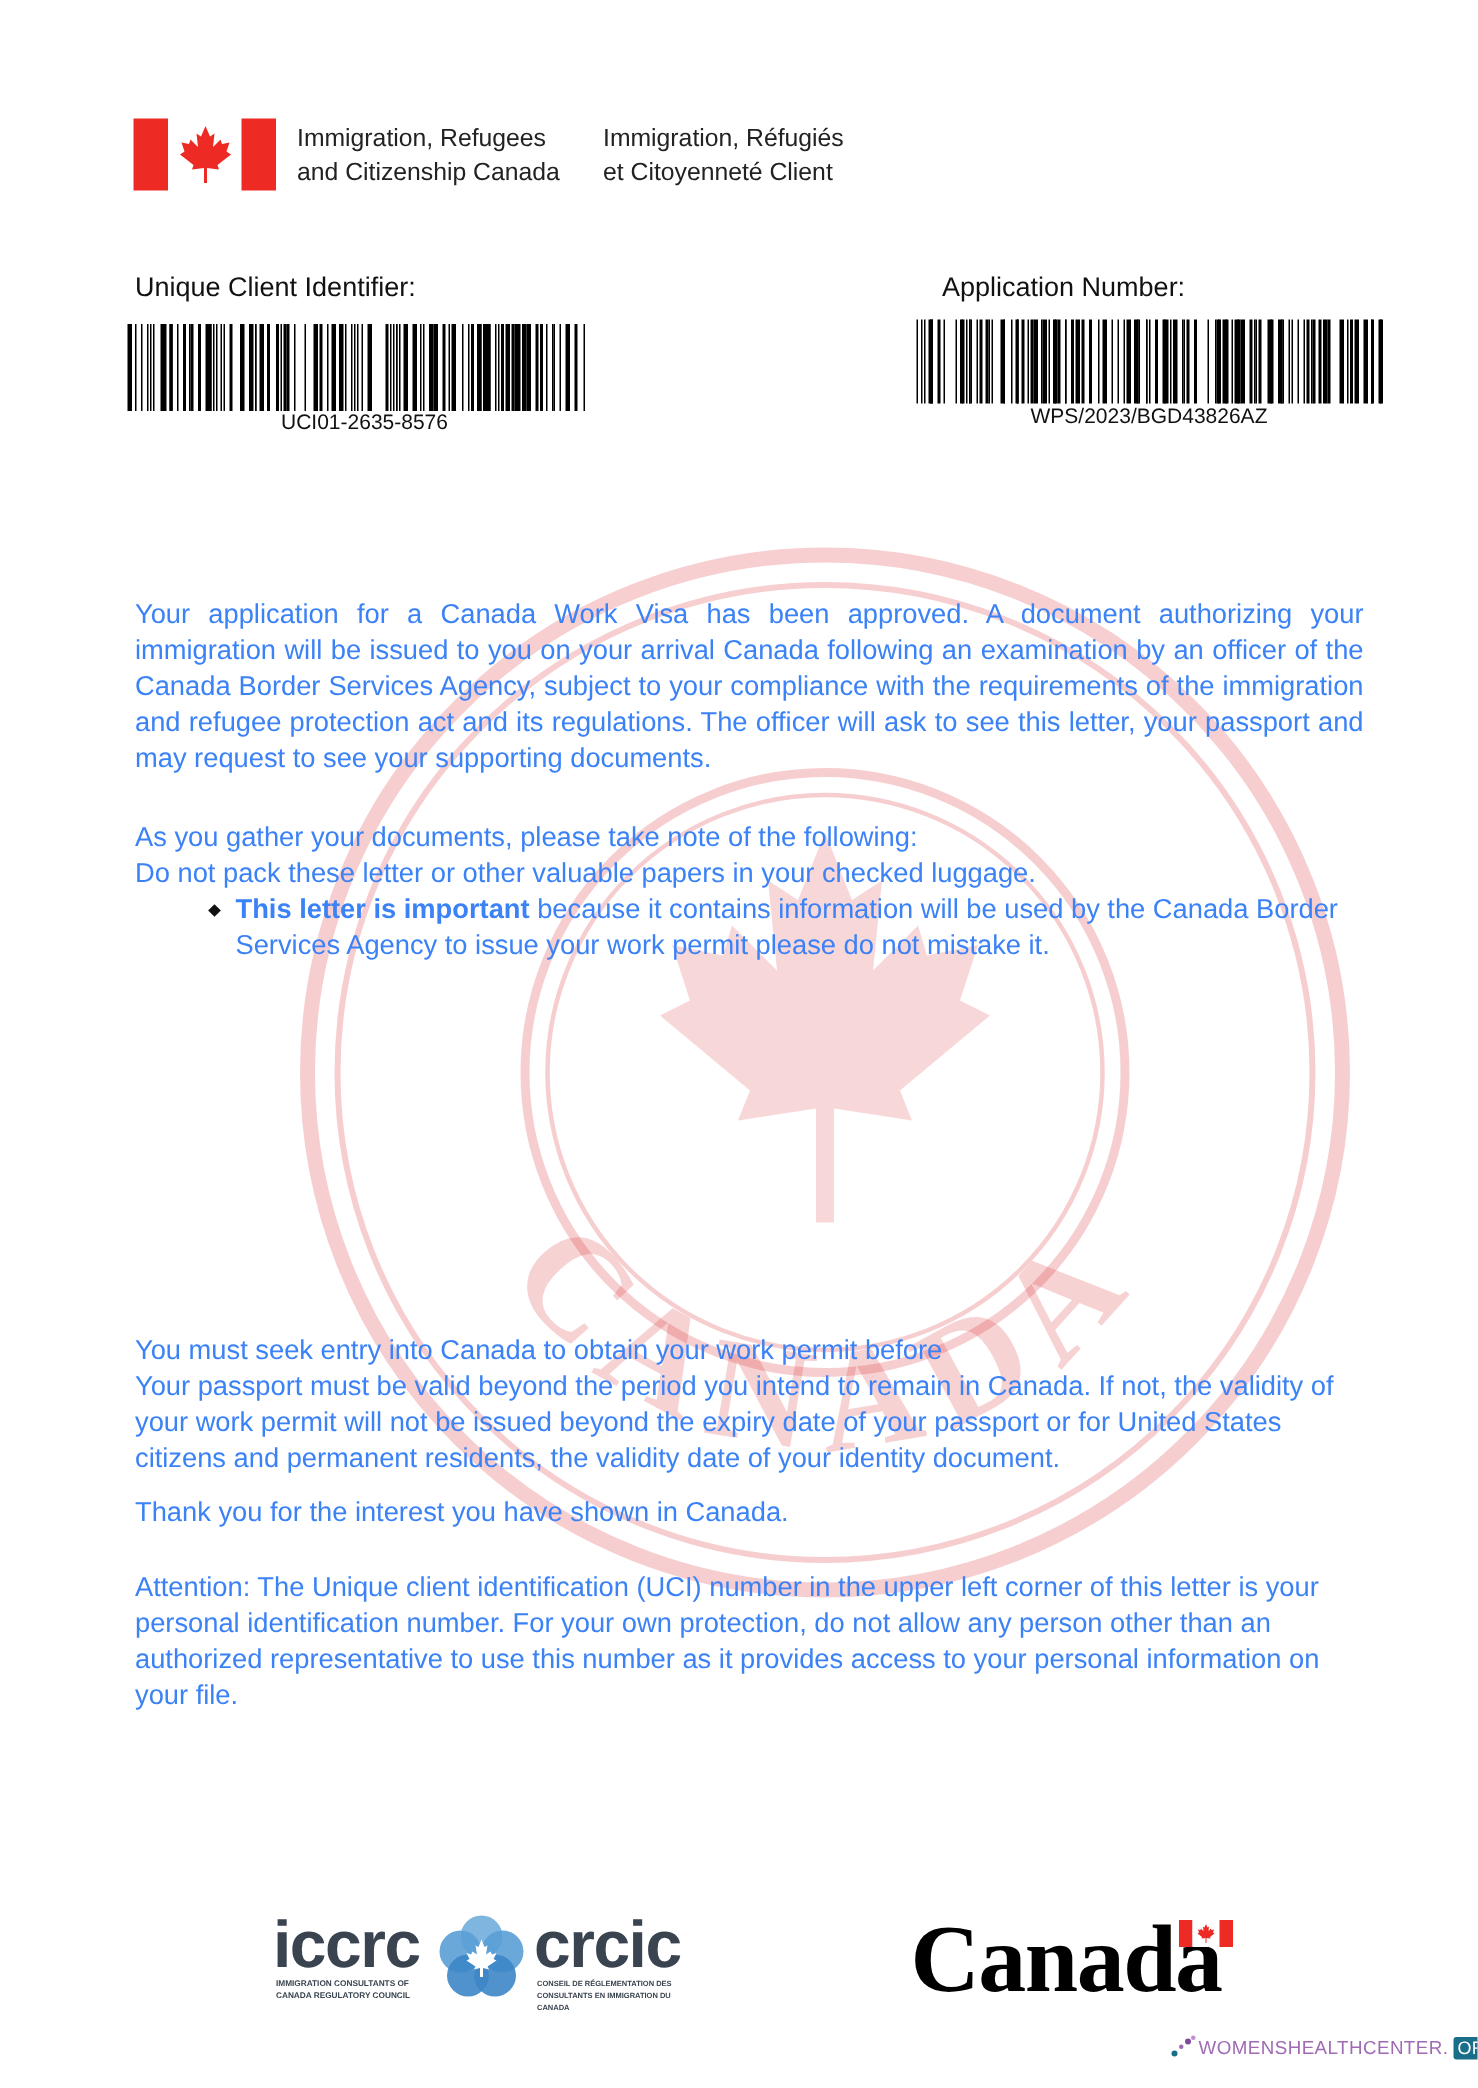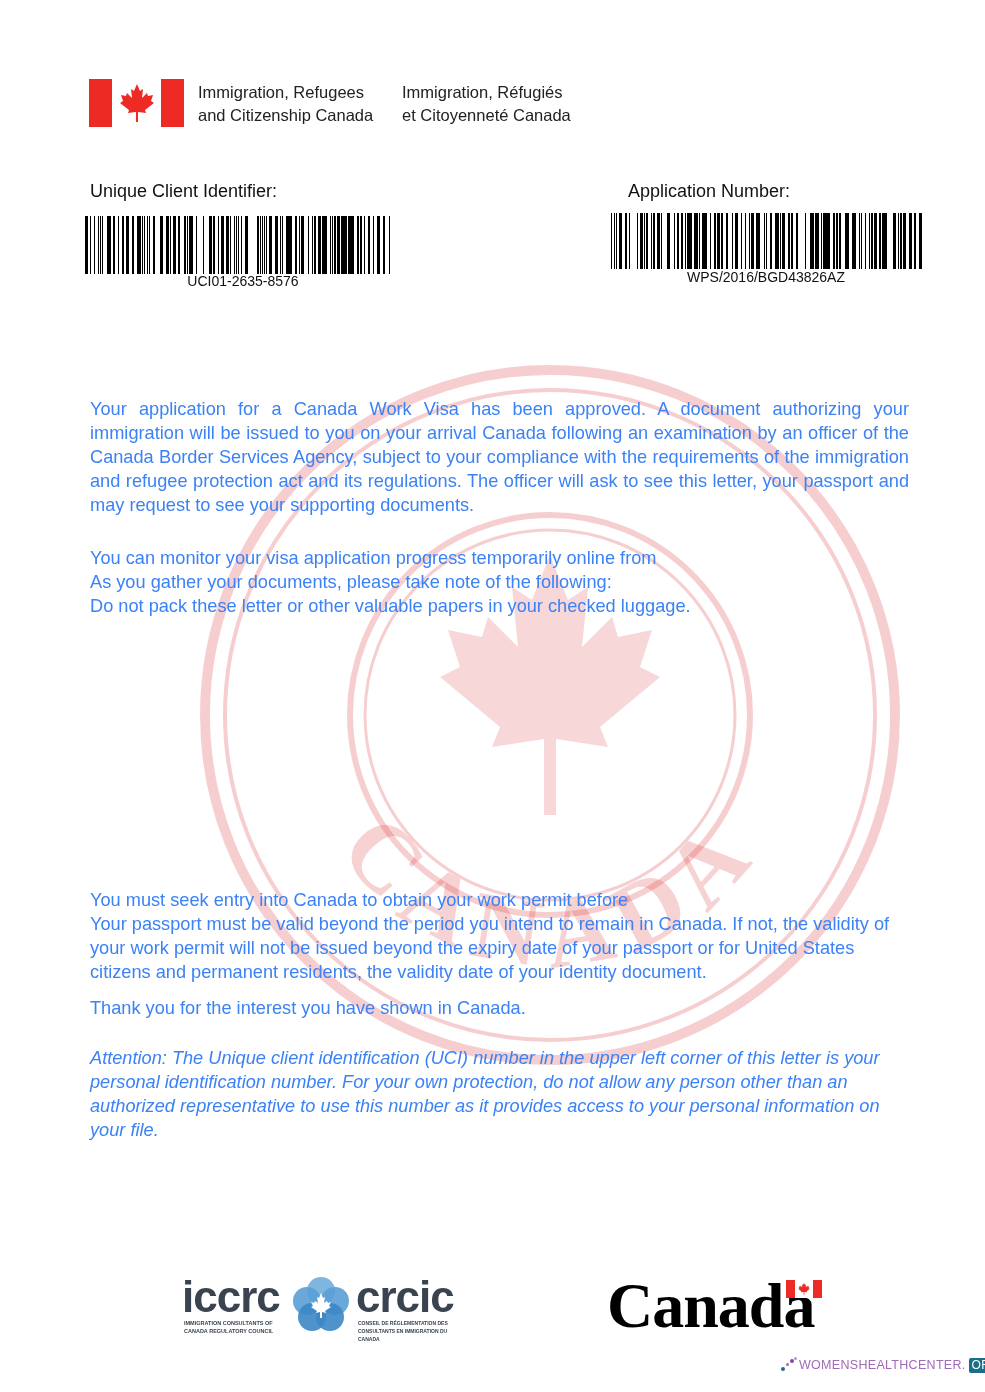--- a/index.html
+++ b/index.html
@@ -63,21 +63,21 @@
     </svg>
   </div>
   <div class="bar"></div>
 </div>
 <div class="abs dept en">
   <div>Immigration, Refugees</div>
   <div>and Citizenship Canada</div>
 </div>
 <div class="abs dept fr">
   <div>Immigration, Réfugiés</div>
-  <div>et Citoyenneté Canada</div>
+  <div>et Citoyenneté Client</div>
 </div>
 
 <div class="abs id-label" style="left:90px;">Unique Client Identifier:</div>
 <div class="abs" style="left:85px; top:216px; width:308px;">
   <div class="barcode" id="bc1">
       <span style="width:0px;margin-right:0px"></span>
       <span style="width:3px;margin-right:2px"></span>
       <span style="width:1px;margin-right:3px"></span>
       <span style="width:0px;margin-right:0px"></span>
       <span style="width:1px;margin-right:1px"></span>
@@ -380,56 +380,56 @@
       <span style="width:1px;margin-right:1px"></span>
       <span style="width:3px;margin-right:1px"></span>
       <span style="width:3px;margin-right:3px"></span>
       <span style="width:3px;margin-right:2px"></span>
       <span style="width:2px;margin-right:-1px"></span>
       <span style="width:2px;margin-right:3px"></span>
       <span style="width:3px;margin-right:-1px"></span>
       <span style="width:0px;margin-right:-1px"></span>
       <span style="width:1px;margin-right:3px"></span>
     </div>
-  <div class="barcode-caption" style="margin-top:0px;">WPS/2016/BGD43826AZ</div>
+  <div class="barcode-caption" style="margin-top:0px;">WPS/2023/BGD43826AZ</div>
 </div>
 
 <svg class="abs stamp" viewBox="0 0 720 720">
   <defs>
     <path id="arcBottom" d="M 110 360 A 250 250 0 0 0 610 360"></path>
   </defs>
   <g fill="none" stroke="#d9242b" opacity="0.22">
     <circle cx="360" cy="360" r="345" stroke-width="10"></circle>
     <circle cx="360" cy="360" r="325" stroke-width="4"></circle>
     <circle cx="360" cy="360" r="200" stroke-width="6"></circle>
     <circle cx="360" cy="360" r="185" stroke-width="3"></circle>
   </g>
   <path opacity="0.18" fill="#d9242b" d="M360 200 L378 245 L398 232 L392 292 L422 262 L428 282 L462 275 L450 312 L470 322 L410 372 L418 392 L366 384 L366 460 L354 460 L354 384 L302 392 L310 372 L250 322 L270 312 L258 275 L292 282 L298 262 L328 292 L322 232 L342 245 Z"></path>
   <text opacity="0.2" fill="#d9242b" font-family="Liberation Serif, serif" font-size="96" font-weight="bold" letter-spacing="14">
     <textPath href="#arcBottom" startOffset="50%" text-anchor="middle">CANADA</textPath>
   </text>
 </svg>
 
 <div class="abs body-text justify" style="top:397px;">Your application for a Canada Work Visa has been approved. A document authorizing your immigration will be issued to you on your arrival Canada following an examination by an officer of the Canada Border Services Agency, subject to your compliance with the requirements of the immigration and refugee protection act and its regulations. The officer will ask to see this letter, your passport and may request to see your supporting documents.</div>
 <div class="abs body-text" style="top:546px;">
-  <div>You can monitor your visa application progress temporarily online from</div>
   <div>As you gather your documents, please take note of the following:</div>
   <div>Do not pack these letter or other valuable papers in your checked luggage.</div>
   <ul class="bullets">
+    <li><b>This letter is important</b><span> because it contains information will be used by the Canada Border Services Agency to issue your work permit please do not mistake it.</span></li>
   </ul>
 </div>
 
 <div class="abs body-text" style="top:888px;">
   <div>You must seek entry into Canada to obtain your work permit before</div>
   <div>Your passport must be valid beyond the period you intend to remain in Canada. If not, the validity of your work permit will not be issued beyond the expiry date of your passport or for United States citizens and permanent residents, the validity date of your identity document.</div>
 </div>
 
 <div class="abs body-text" style="top:996px;">Thank you for the interest you have shown in Canada.</div>
 
-<div class="abs body-text" style="top:1046px;font-style:italic;">Attention: The Unique client identification (UCI) number in the upper left corner of this letter is your personal identification number. For your own protection, do not allow any person other than an authorized representative to use this number as it provides access to your personal information on your file.</div>
+<div class="abs body-text" style="top:1046px;">Attention: The Unique client identification (UCI) number in the upper left corner of this letter is your personal identification number. For your own protection, do not allow any person other than an authorized representative to use this number as it provides access to your personal information on your file.</div>
 
 <div class="abs iccrc">
   <div class="word" style="left:2px;">iccrc</div>
   <div class="sub" style="left:4px; top:44px;">
     <div>IMMIGRATION CONSULTANTS OF</div>
     <div>CANADA REGULATORY COUNCIL</div>
   </div>
   <svg style="position:absolute; left:110px; top:0px;" width="62" height="58" viewBox="0 0 62 58">
     <circle cx="31" cy="16" r="14" fill="#7fb6e0"></circle>
     <circle cx="17" cy="26" r="14" fill="#5b9fd6" opacity="0.9"></circle>

